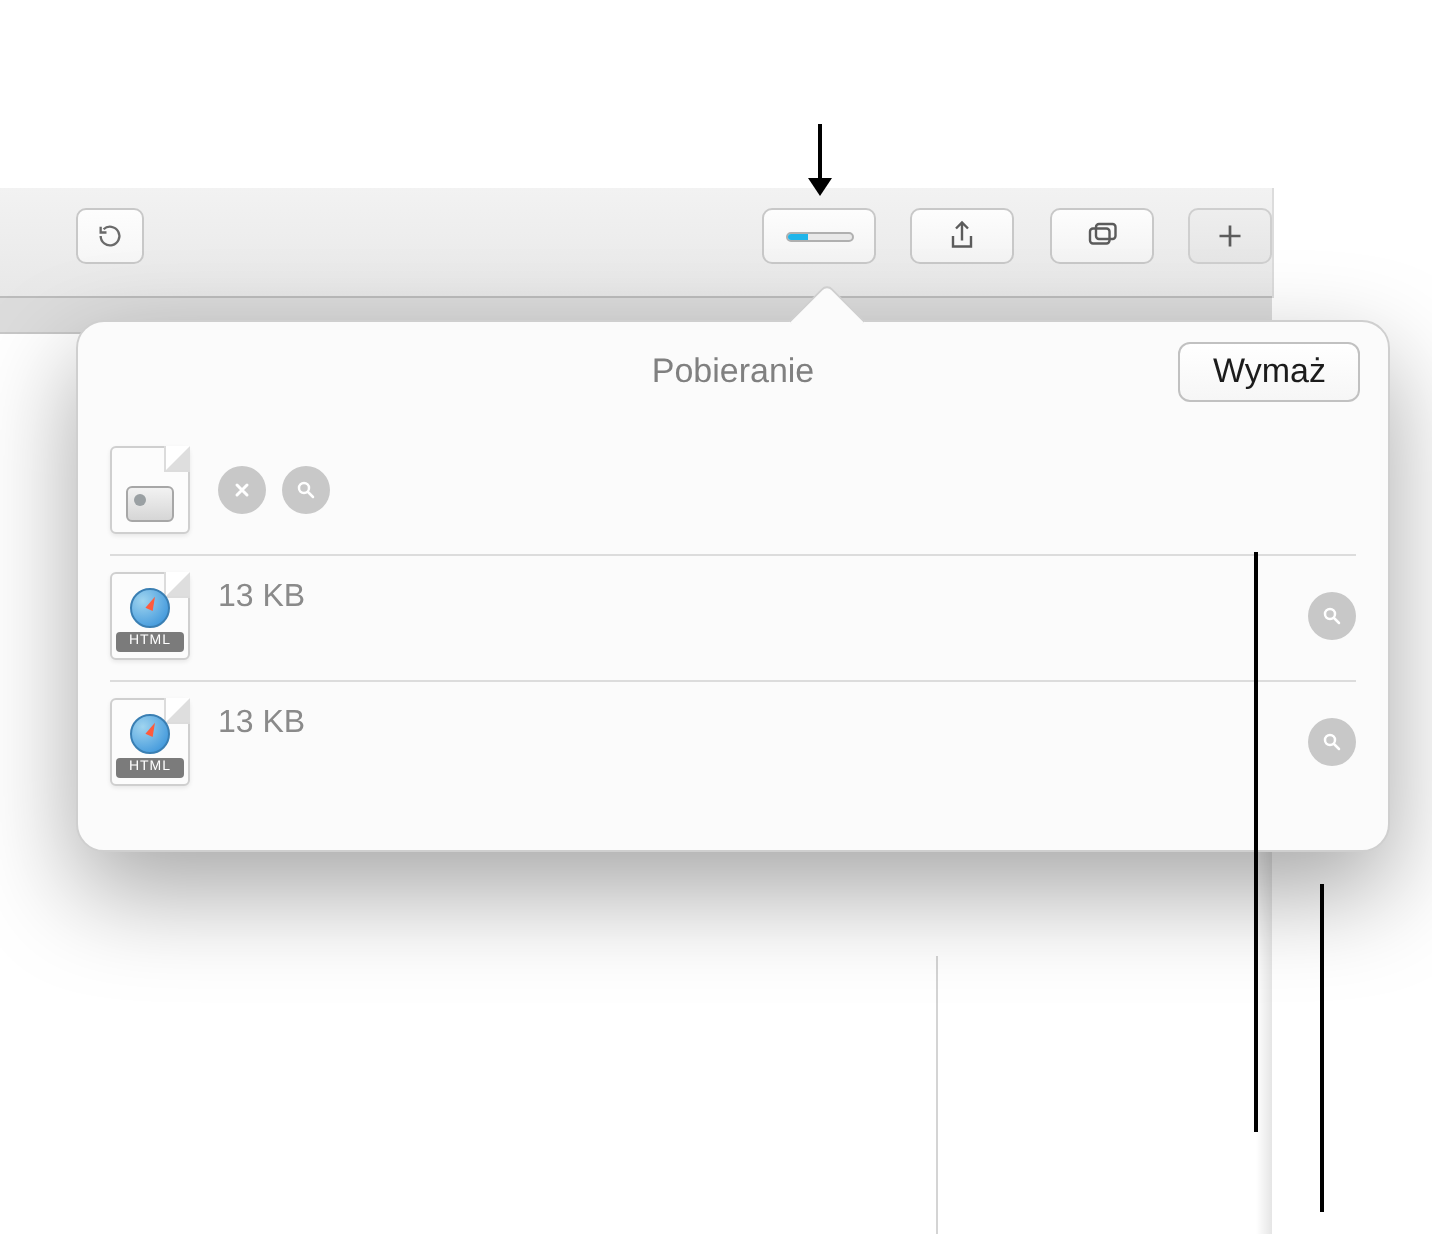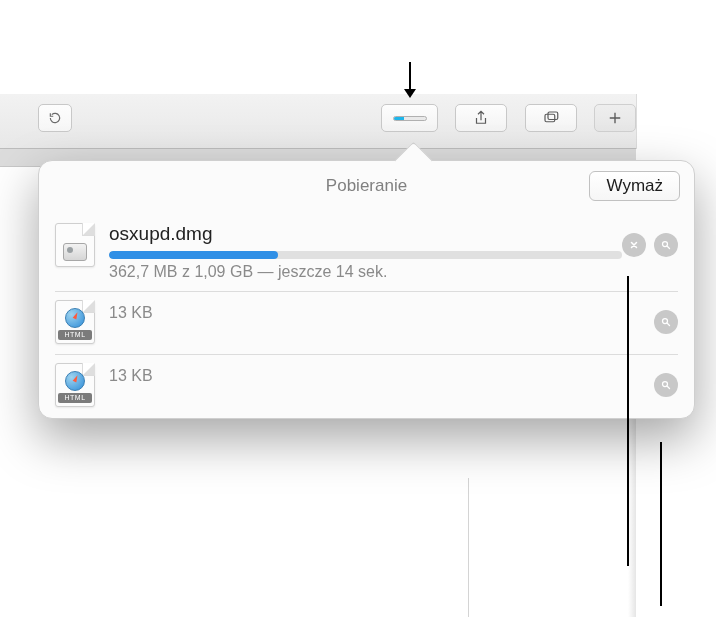--- a/index.html
+++ b/index.html
@@ -123,21 +123,21 @@
 
   
   .popover {
     position:absolute;
     left:38px; top:160px;
     width:657px;
     background:#fbfbfb;
     border:1px solid #cfcfcf;
     border-radius:14px;
     box-shadow: 0 20px 50px rgba(0,0,0,0.35);
-    padding-bottom:1px;
+    padding-bottom:22px;
   }
   .popover::before{
     content:"";
     position:absolute;
     top:-14px; left:361px;
     width:26px; height:26px;
     background:#fbfbfb;
     border-left:1px solid #cfcfcf;
     border-top:1px solid #cfcfcf;
     transform: rotate(45deg);
@@ -357,27 +357,20 @@
       <span>Wymaż</span>
     </div>
   </div>
 
   <div class="list">
 
     <div class="row">
       <div class="file-icon dmg">
         <div class="doc"></div>
         <div class="doc-inner"></div>
-      </div>
-      <div class="file-body">
-        <div class="file-name">osxupd.dmg</div>
-        <div class="progress">
-          <div class="progress-fill" style="width:33%"></div>
-        </div>
-        <div class="file-sub">362,7 MB z 1,09 GB — jeszcze 14 sek.</div>
       </div>
       <div class="row-actions">
         <div class="circ">
           <svg viewBox="0 0 24 24">
               <path stroke="#fff" stroke-width="3" stroke-linecap="round" d="M7 7l10 10M17 7L7 17"></path>
             </svg>
         </div>
         <div class="circ">
           <svg viewBox="0 0 24 24">
               <circle cx="10" cy="10" r="5" fill="none" stroke="#fff" stroke-width="2.5"></circle>

